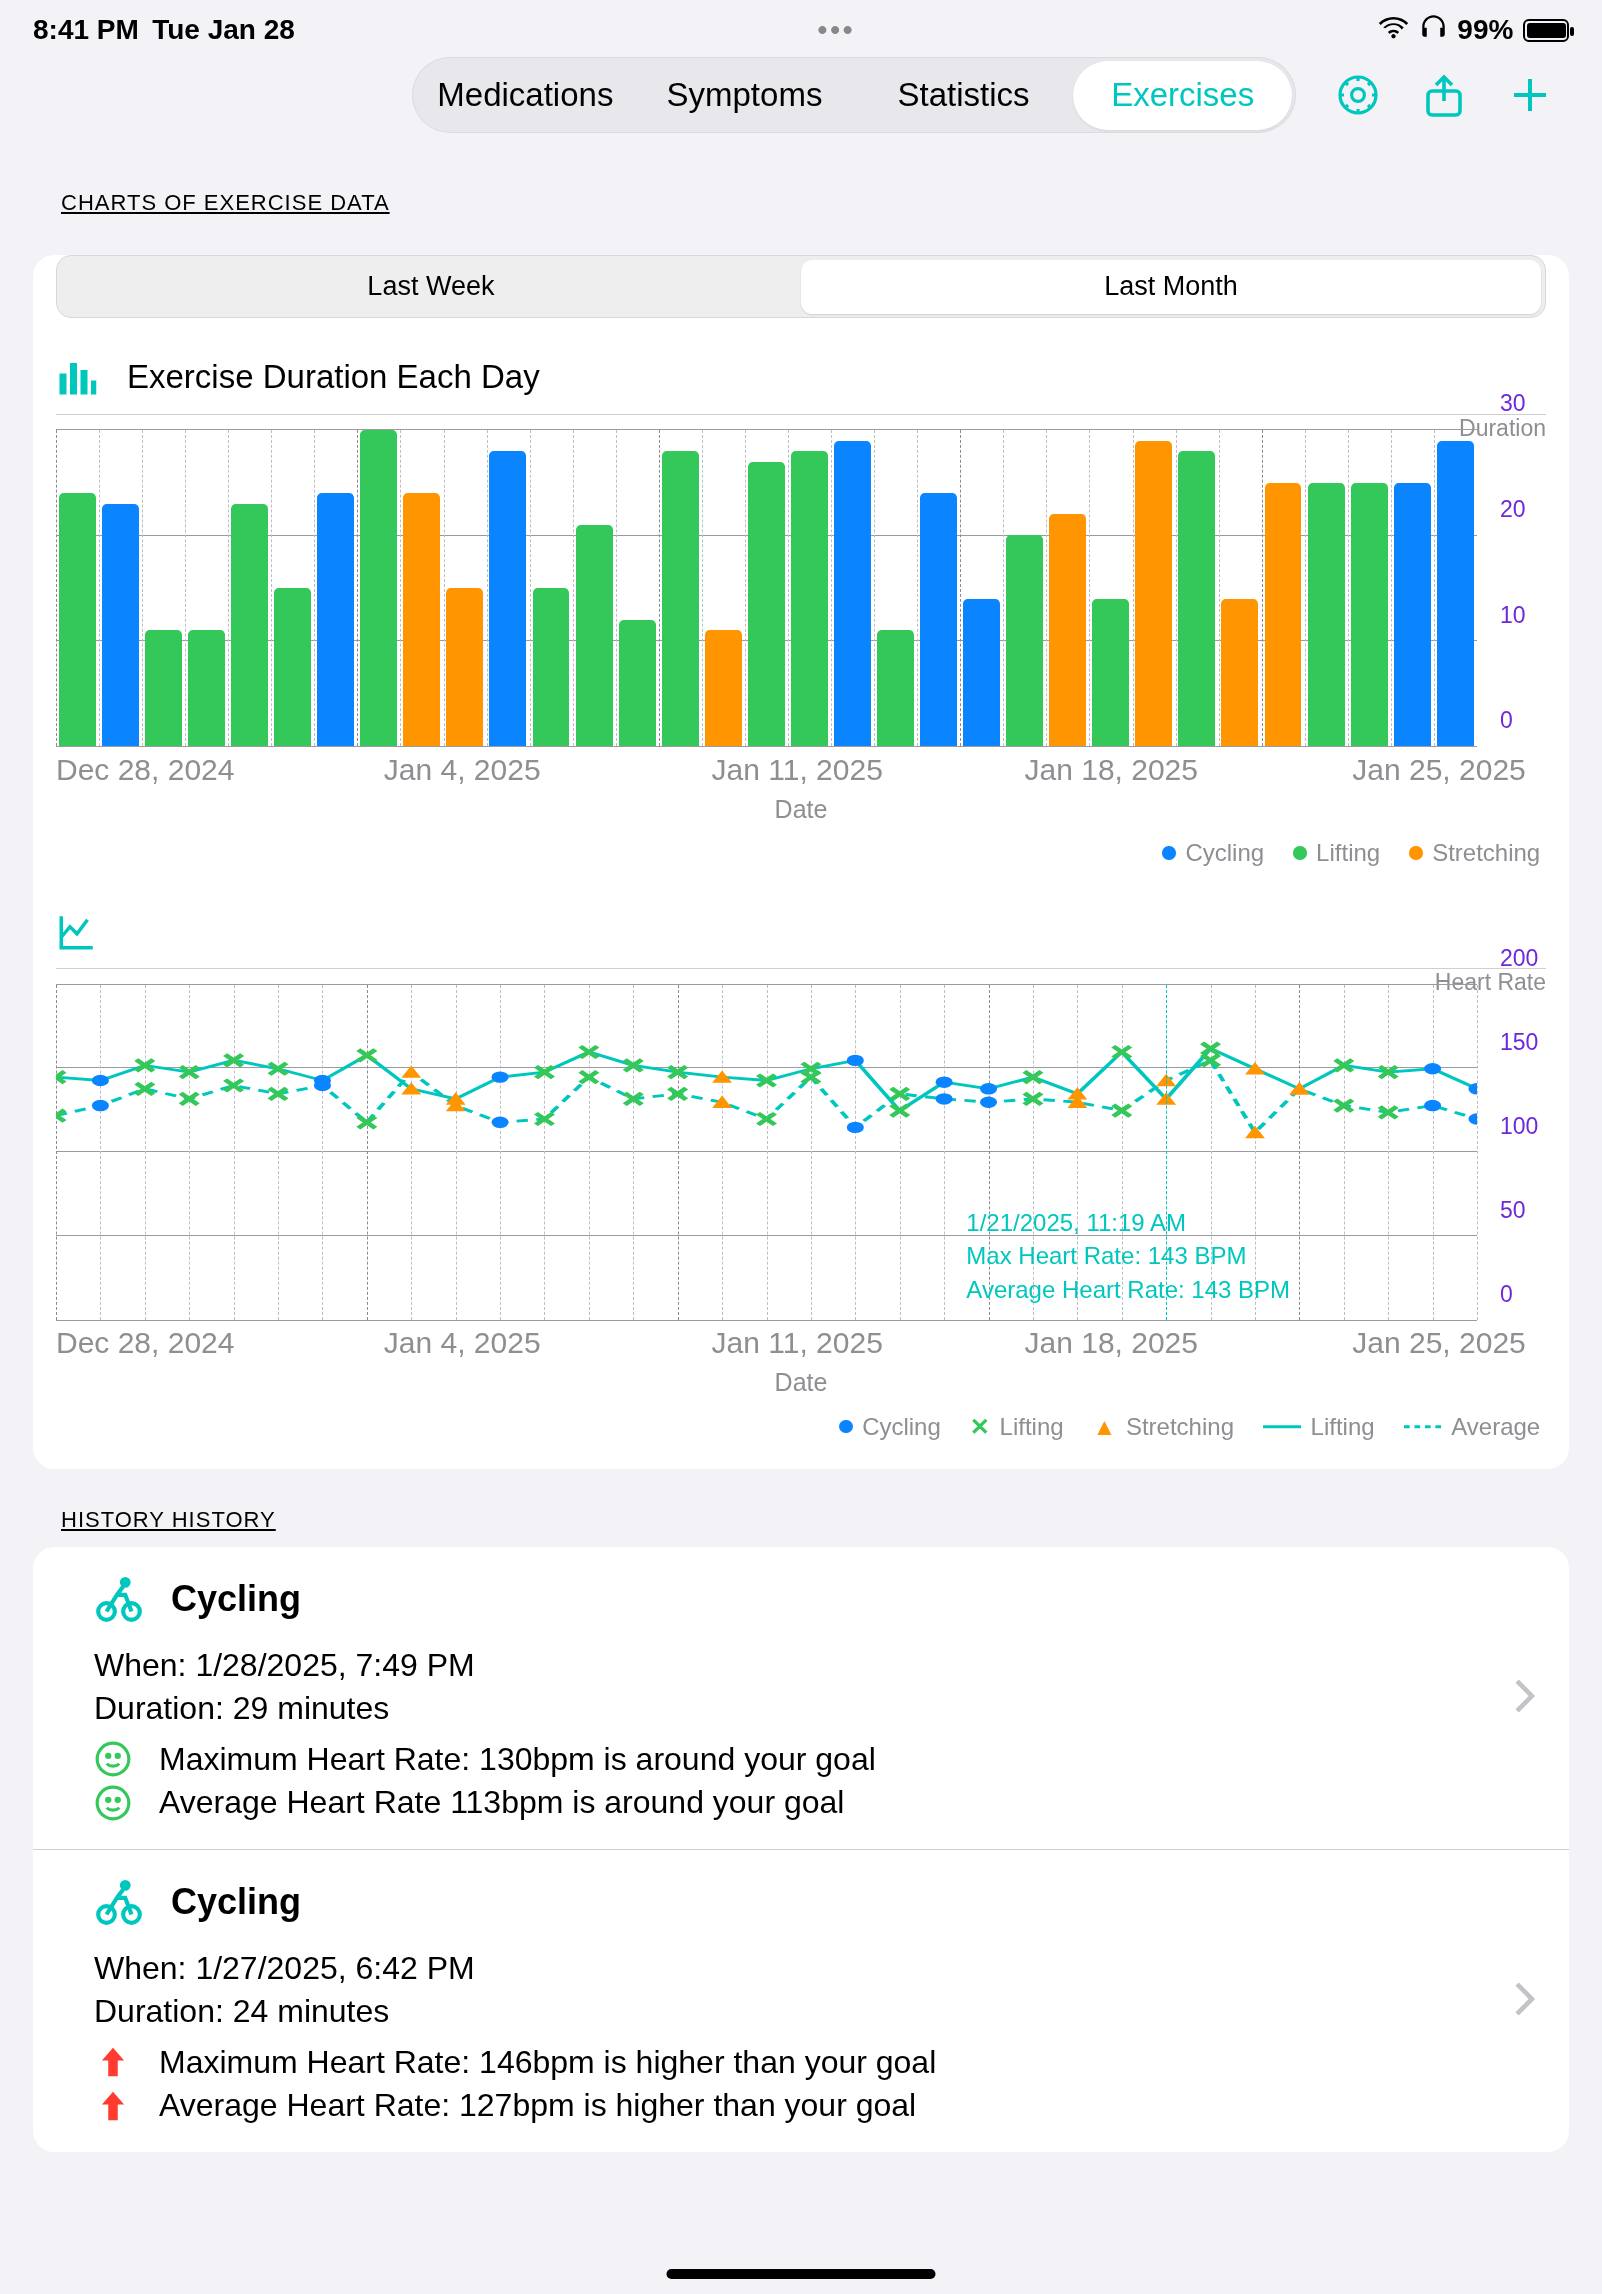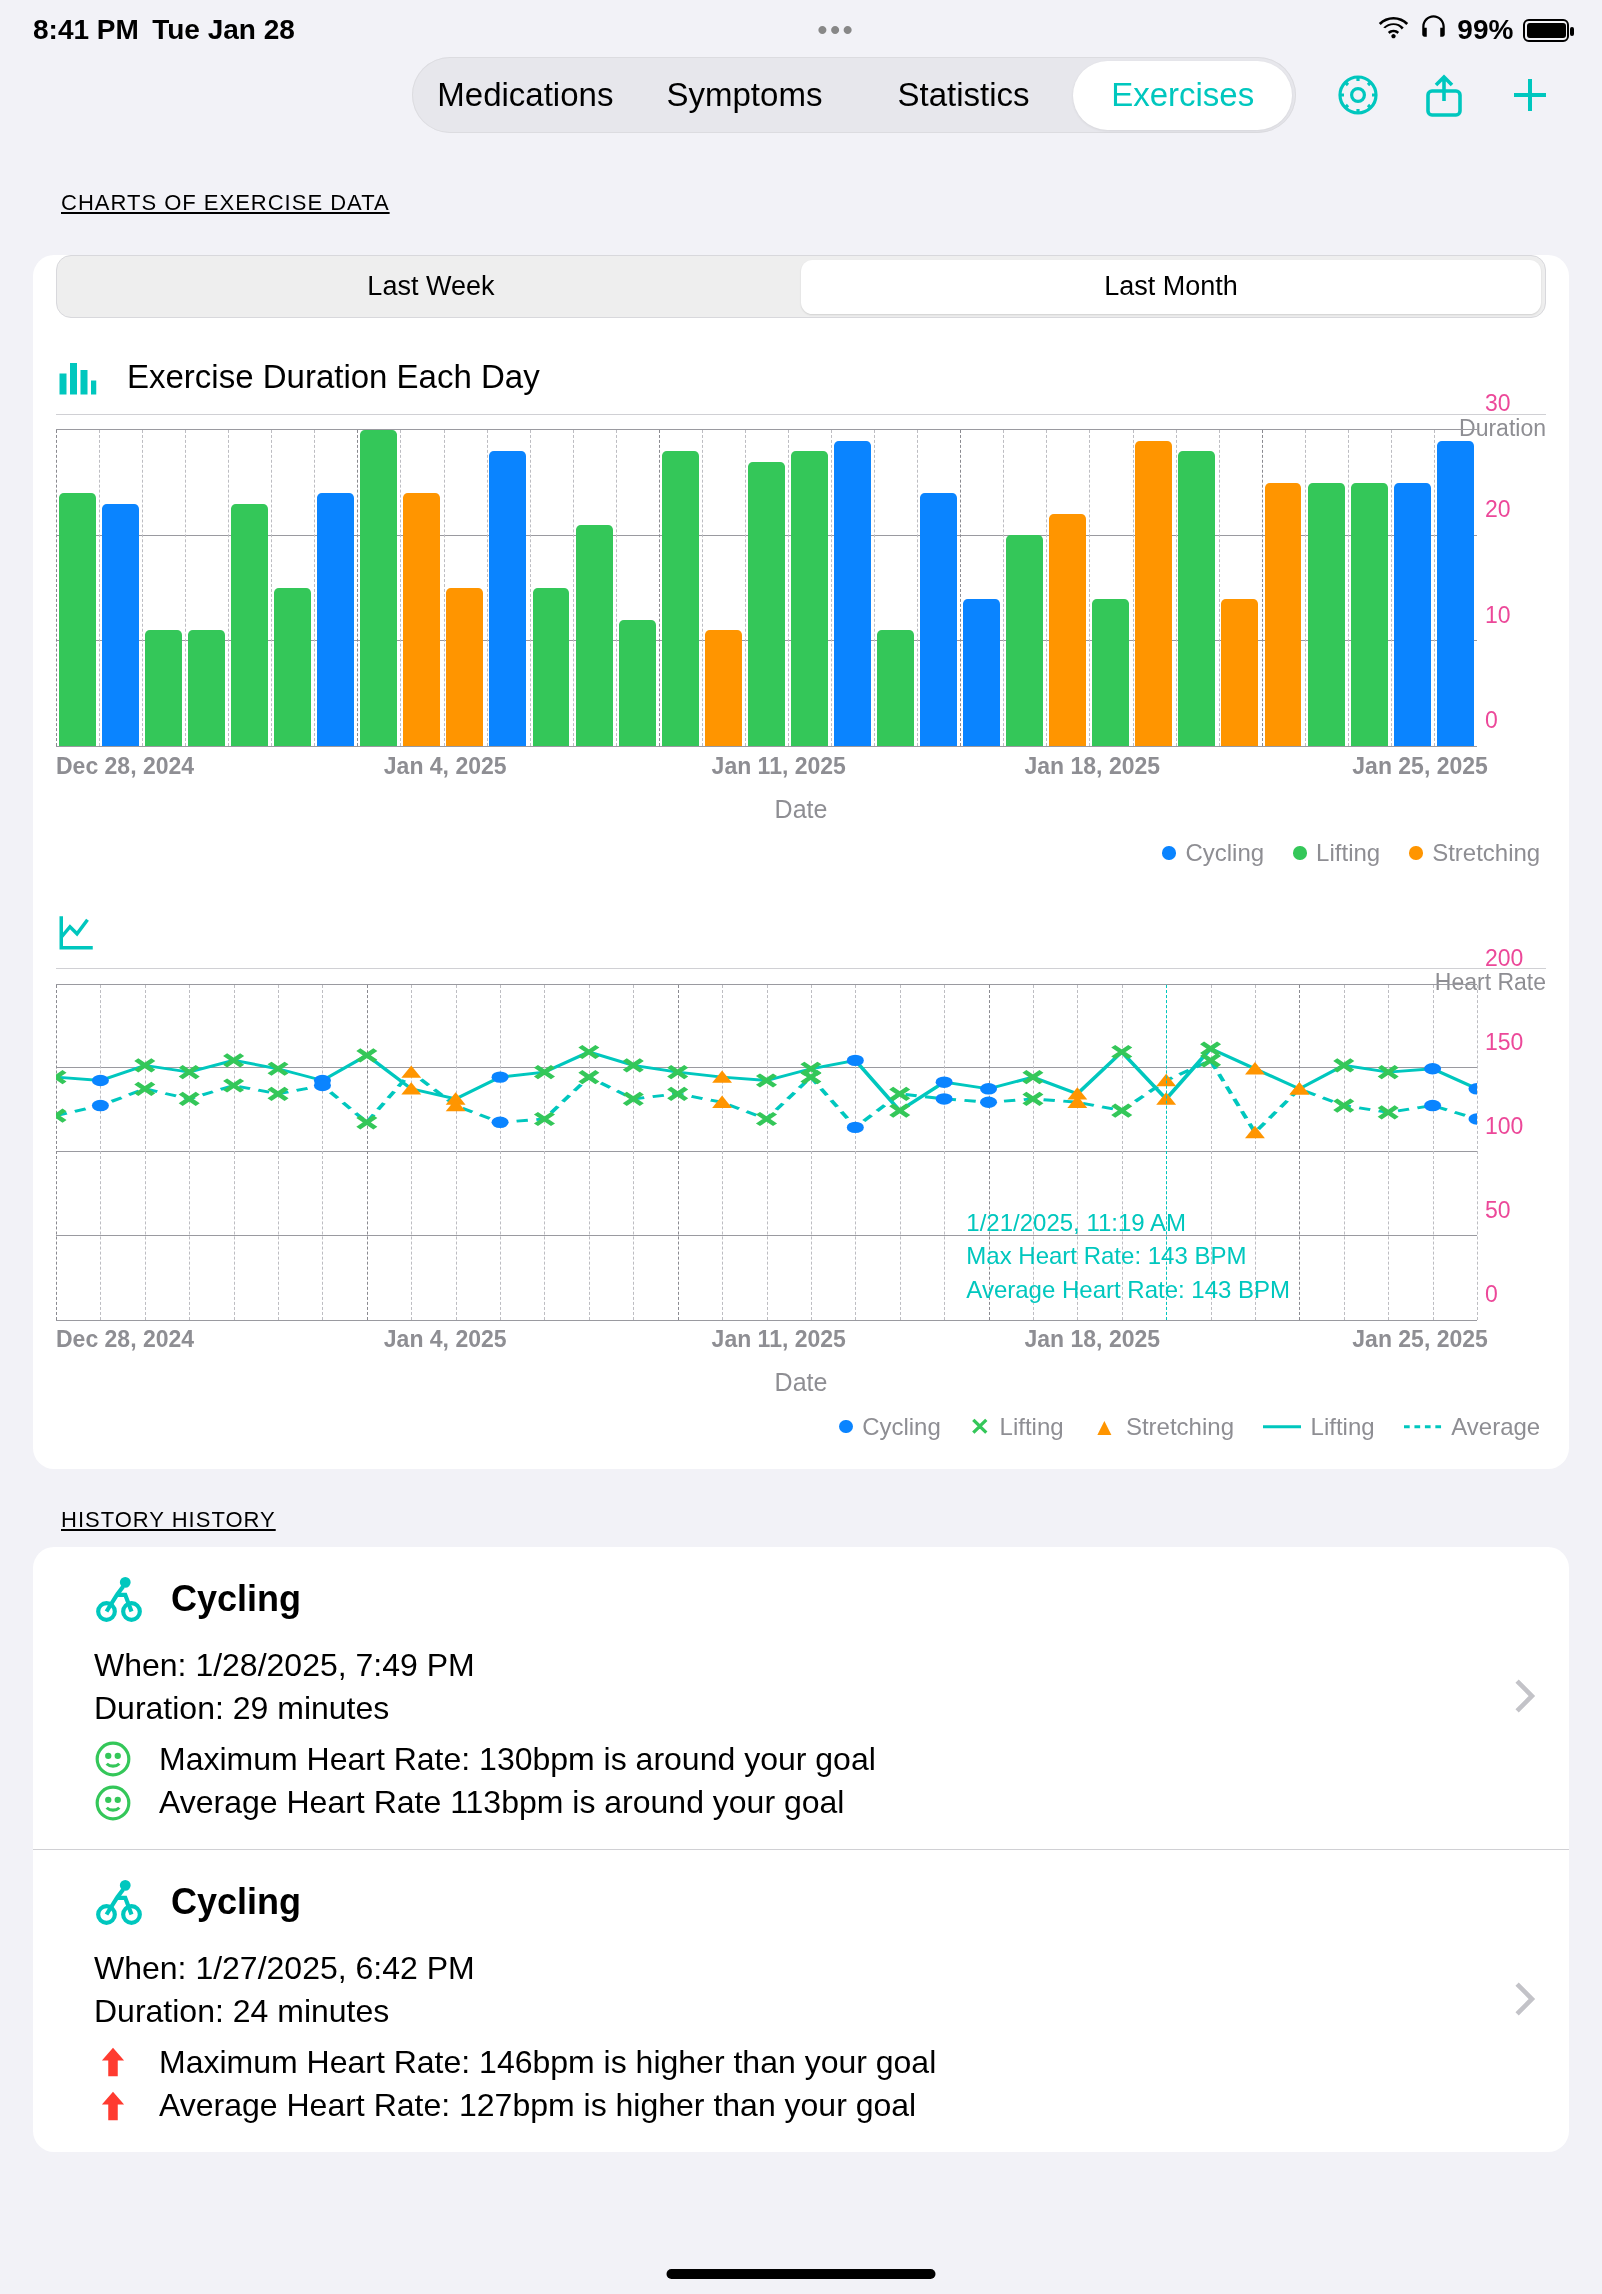--- a/index.html
+++ b/index.html
@@ -38,36 +38,36 @@
 .chart-header .ch-icon{ width:42px;height:42px;color:#00c7be;}
 .chart-header .ch-title{ font-size:33px; font-weight:400;}
 
 
 .chart-body{ position:relative; padding-top:15.4px;}
 .axis-title-right{ position:absolute; right:0; top:0; font-size:23px; color:#8e8e93;}
 .plot-row{ display:flex; }
 .plot-area{ flex:1; height:317px; position:relative; border-bottom:1px solid #9a9aa0;}
 .plot-area.hr{ height:336px; }
 .y-axis{ width:69px; position:relative;}
-.y-axis .yt{ position:absolute; left:8px; font-size:23px; color:#ec4899; transform:translateY(-50%);}
+.y-axis .yt{ position:absolute; left:23px; font-size:23px; color:#6d28d9; transform:translateY(-50%);}
 .hgrid{ position:absolute; left:0; right:0; border-top:1px solid #9a9aa0; }
 
 
 .vline{ position:absolute; top:0; bottom:0; border-left:1px dashed #bdbdc2;}
 
 
 .bars{ position:absolute; left:0; right:0; bottom:0; top:0;}
 .bar{ position:absolute; bottom:0; width:2.6%; border-radius:4.8px 4.8px 0 0;}
 .bar.cycling{ background:#0a84ff;}
 .bar.lifting{ background:#34c759;}
 .bar.stretching{ background:#ff9500;}
 
 
 .x-ticks{ position:relative; height:38px; margin-top:5.8px;}
-.x-ticks .xt{ position:absolute; font-size:23px; color:#8e8e93;font-weight:bold;}
+.x-ticks .xt{ position:absolute; font-size:30px; color:#8e8e93;}
 .x-label{ text-align:center; font-size:25px; color:#8e8e93; margin-top:3.8px;}
 
 
 .legend{ display:flex; justify-content:flex-end; gap:29px; font-size:24px; color:#8e8e93; padding:15.4px 5.8px 5.8px 0;}
 .legend .li{ display:flex; align-items:center; gap:9.6px;}
 .dot{ width:13.4px;height:13.4px;border-radius:50%;}
 .dot.cycling{background:#0a84ff;}
 .dot.lifting{background:#34c759;}
 .dot.stretching{background:#ff9500;}
 

